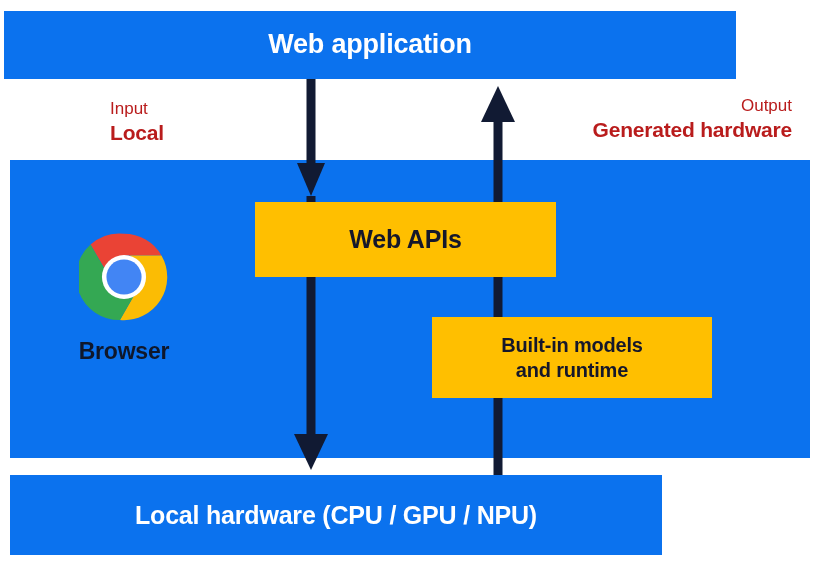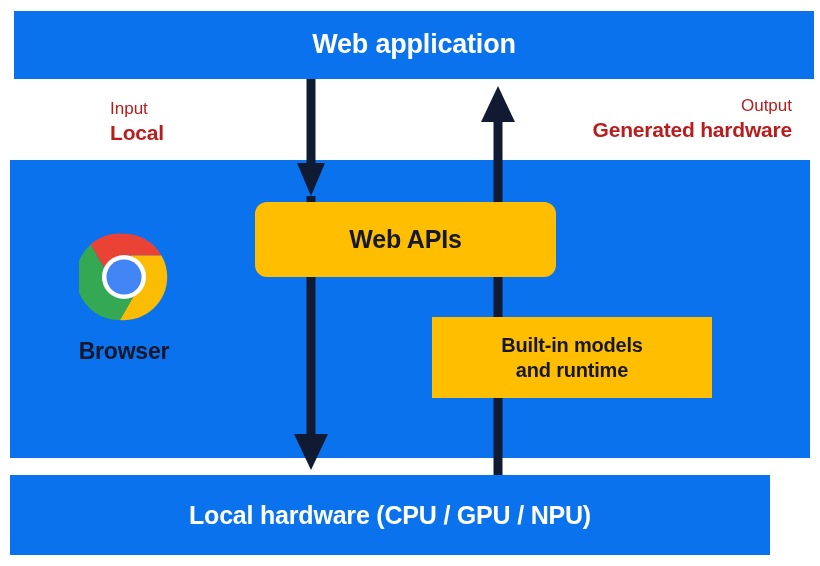--- a/index.html
+++ b/index.html
@@ -21,36 +21,36 @@
     overflow: hidden;
   }
 
   
   .band {
     position: absolute;
     background: #0b72ee;
     box-sizing: border-box;
   }
   .band-top {
-    left: 14px;
+    left: 4px;
     top: 11px;
-    width: 800px;
+    width: 732px;
     height: 68px;
     padding-left: 32px;
   }
   .band-middle {
     left: 10px;
     top: 160px;
     width: 800px;
     height: 298px;
   }
   .band-bottom {
     left: 10px;
     top: 475px;
-    width: 760px;
+    width: 652px;
     height: 80px;
   }
 
   .band-label {
     position: absolute;
     left: 0;
     right: 0;
     text-align: center;
     color: #ffffff;
     font-weight: 700;
@@ -124,21 +124,20 @@
     line-height: 1.22;
     box-sizing: border-box;
     z-index: 5;
   }
   .box-web-apis {
     left: 255px;
     top: 202px;
     width: 301px;
     height: 75px;
     font-size: 25px;
-    border-radius: 12px;
   }
   .box-builtin {
     left: 432px;
     top: 317px;
     width: 280px;
     height: 81px;
     font-size: 20px;
   }
 
   

